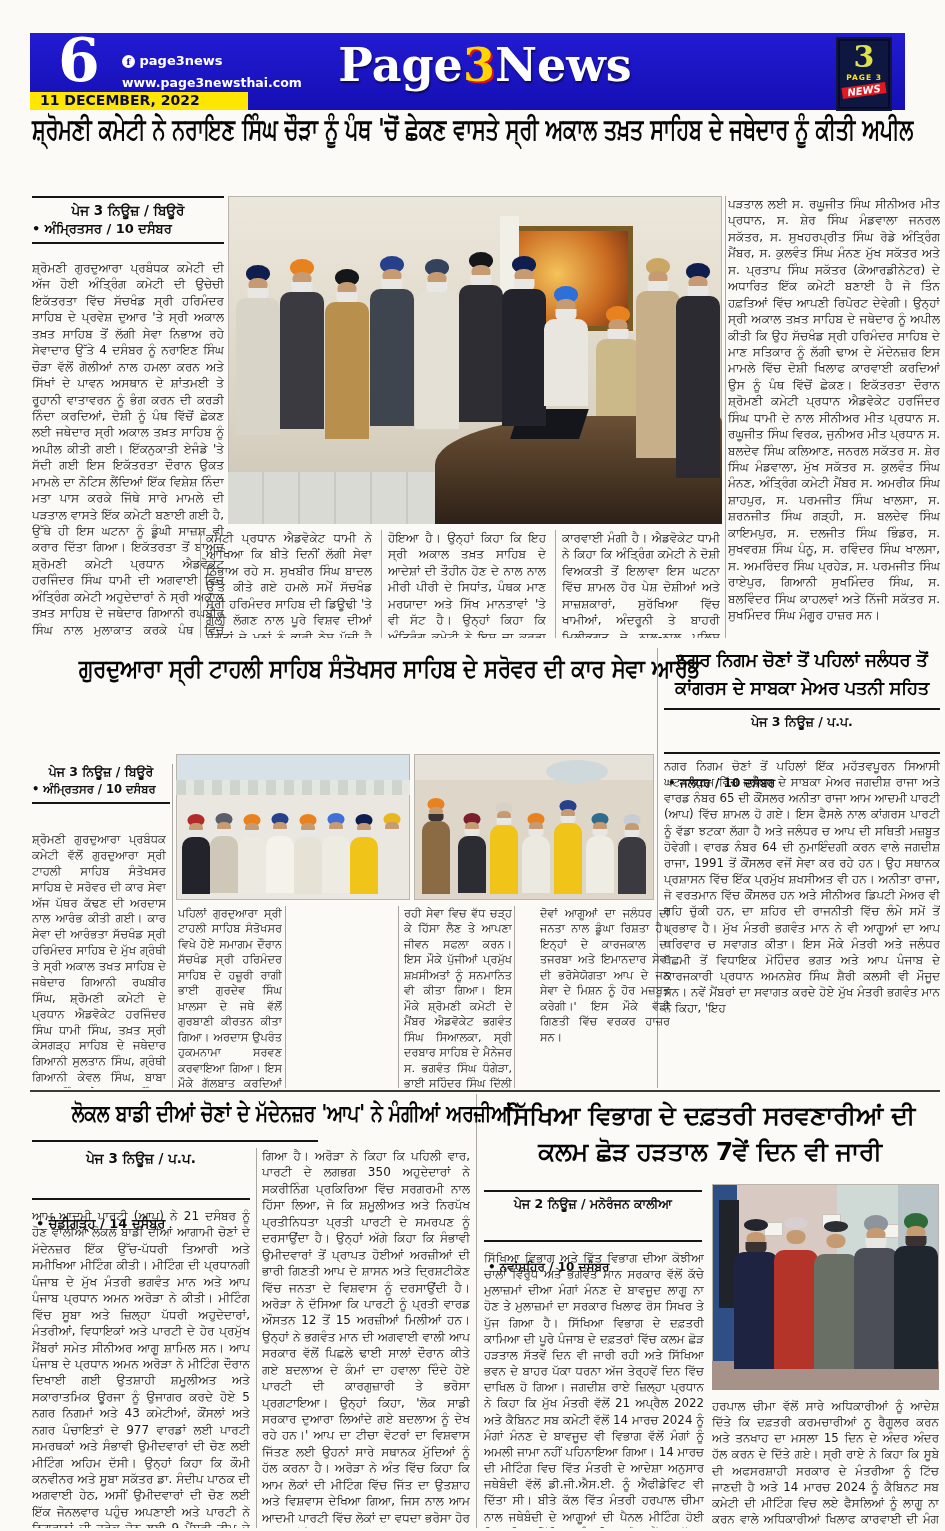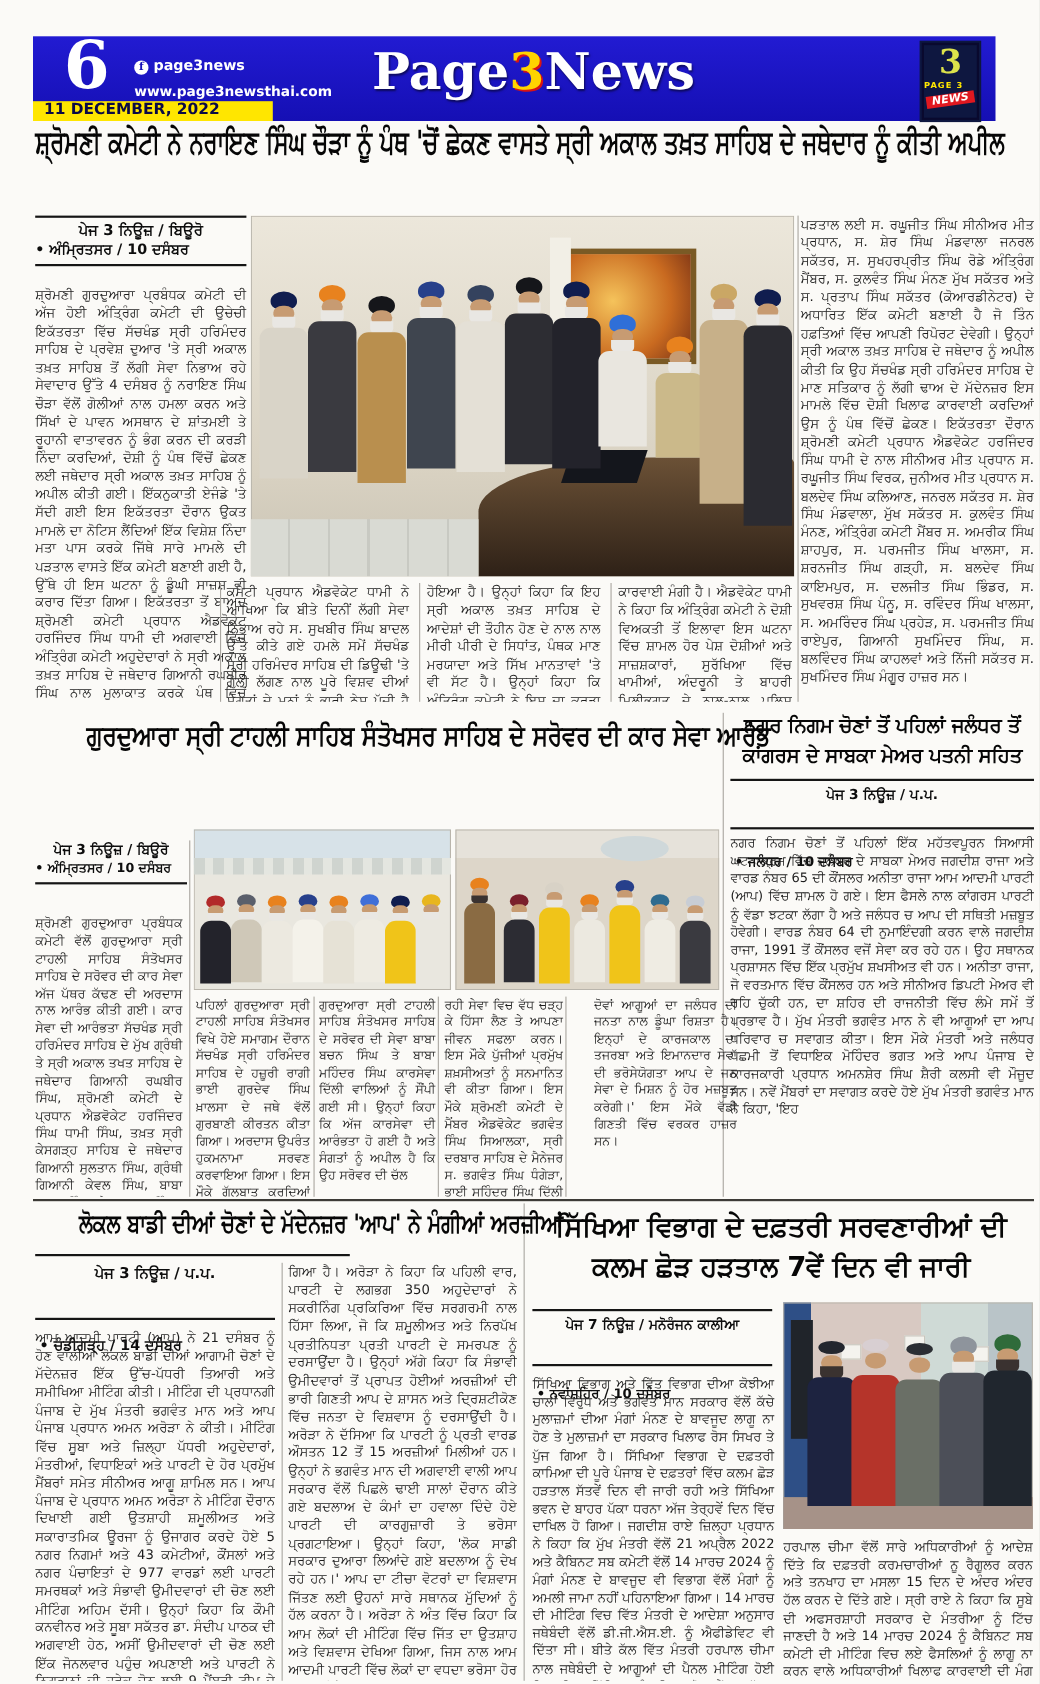--- a/index.html
+++ b/index.html
@@ -56,21 +56,21 @@
       <span>page3news</span>
     </div>
     <div class="abs" style="left:92px;top:42px;color:#fff;font-size:12.5px;font-weight:bold;">www.page3newsthai.com</div>
     <div class="abs" style="left:0;top:59px;width:218px;height:18px;background:#ffe600;"></div>
     <div class="abs" style="left:10px;top:59px;font-size:14px;font-weight:bold;color:#0a0a46;">11 DECEMBER, 2022</div>
     <div class="abs mast-title" style="left:255px;top:5px;width:400px;text-align:center;font-size:46px;">
       <span>Page</span><span style="color:#ffd400;text-shadow:2px 2px 0 #d81414;">3</span><span>News</span>
     </div>
     <div class="abs badge" style="left:808px;top:6px;width:48px;height:66px;">
       <div class="d3" style="text-align:center;font-size:30px;line-height:32px;">3</div>
-      <div class="pl" style="font-size:7.5px;">PAGE 3</div>
+      <div class="pl" style="text-align:center;font-size:7.5px;">PAGE 3</div>
       <div class="ribbon" style="margin:3px 2px 0;text-align:center;font-size:10px;">NEWS</div>
     </div>
   </div>
 
   <div class="abs hl" style="left: 32px; top: 112px; width: 881px; font-size: 29px; white-space: nowrap; transform-origin: left center; transform: scaleX(0.718011);">ਸ਼੍ਰੋਮਣੀ ਕਮੇਟੀ ਨੇ ਨਰਾਇਣ ਸਿੰਘ ਚੌੜਾ ਨੂੰ ਪੰਥ 'ਚੋਂ ਛੇਕਣ ਵਾਸਤੇ ਸ੍ਰੀ ਅਕਾਲ ਤਖ਼ਤ ਸਾਹਿਬ ਦੇ ਜਥੇਦਾਰ ਨੂੰ ਕੀਤੀ ਅਪੀਲ</div>
 
   <div class="abs" style="left:32px;top:196px;width:192px;height:58px;">
     <div class="rule" style="width:100%;"></div>
     <div class="byl" style="margin-top:4px;">ਪੇਜ 3 ਨਿਊਜ਼ / ਬਿਊਰੋ</div>
     <div class="dtl" style="margin-top:2px;">• ਅੰਮ੍ਰਿਤਸਰ / 10 ਦਸੰਬਰ</div>
@@ -261,21 +261,20 @@
     <i class="fig fig-sm" style="left:204px;bottom:4%;">
         <span class="tb" style="background:#c8cdd4"></span>
         <span class="fc"></span>
         <span class="br"></span>
         <span class="bd" style="background:#3a3a40"></span>
       </i>
   </div>
 
   <div class="abs bt" style="left:32px;top:832px;width:134px;height:256px;font-size:11.6px;">ਸ਼੍ਰੋਮਣੀ ਗੁਰਦੁਆਰਾ ਪ੍ਰਬੰਧਕ ਕਮੇਟੀ ਵੱਲੋਂ ਗੁਰਦੁਆਰਾ ਸ੍ਰੀ ਟਾਹਲੀ ਸਾਹਿਬ ਸੰਤੋਖਸਰ ਸਾਹਿਬ ਦੇ ਸਰੋਵਰ ਦੀ ਕਾਰ ਸੇਵਾ ਅੱਜ ਪੱਥਰ ਕੱਢਣ ਦੀ ਅਰਦਾਸ ਨਾਲ ਆਰੰਭ ਕੀਤੀ ਗਈ। ਕਾਰ ਸੇਵਾ ਦੀ ਆਰੰਭਤਾ ਸੱਚਖੰਡ ਸ੍ਰੀ ਹਰਿਮੰਦਰ ਸਾਹਿਬ ਦੇ ਮੁੱਖ ਗ੍ਰੰਥੀ ਤੇ ਸ੍ਰੀ ਅਕਾਲ ਤਖਤ ਸਾਹਿਬ ਦੇ ਜਥੇਦਾਰ ਗਿਆਨੀ ਰਘਬੀਰ ਸਿੰਘ, ਸ਼੍ਰੋਮਣੀ ਕਮੇਟੀ ਦੇ ਪ੍ਰਧਾਨ ਐਡਵੋਕੇਟ ਹਰਜਿੰਦਰ ਸਿੰਘ ਧਾਮੀ ਸਿੰਘ, ਤਖ਼ਤ ਸ੍ਰੀ ਕੇਸਗੜ੍ਹ ਸਾਹਿਬ ਦੇ ਜਥੇਦਾਰ ਗਿਆਨੀ ਸੁਲਤਾਨ ਸਿੰਘ, ਗ੍ਰੰਥੀ ਗਿਆਨੀ ਕੇਵਲ ਸਿੰਘ, ਬਾਬਾ ਬਚਨ ਸਿੰਘ ਤੇ ਬਾਬਾ ਮਹਿੰਦਰ ਸਿੰਘ ਕਾਰਸੇਵਾ ਵਾਲੇ, ਪੁੱਜਮਈ ਬਾਬਾ ਸੇਵਾ ਸਿੰਘ ਖਡੂਰ ਸਾਹਿਬ, ਬਾਬਾ ਜਗਤਾਰ ਸਿੰਘ ਤਰਨ ਤਾਰਨ ਵਾਲੇ, ਬਾਬਾ ਸੁਖਵਿੰਦਰ ਸਿੰਘ ਭੂਰੀਵਾਲਿਆਂ ਨੇ ਟੱਕ ਲਗਾ ਕੇ ਕੀਤੀ। ਇਸ ਤੋਂ</div>
   <div class="abs bt" style="left:178px;top:906px;width:104px;height:182px;font-size:11.3px;">ਪਹਿਲਾਂ ਗੁਰਦੁਆਰਾ ਸ੍ਰੀ ਟਾਹਲੀ ਸਾਹਿਬ ਸੰਤੋਖਸਰ ਵਿਖੇ ਹੋਏ ਸਮਾਗਮ ਦੌਰਾਨ ਸੱਚਖੰਡ ਸ੍ਰੀ ਹਰਿਮੰਦਰ ਸਾਹਿਬ ਦੇ ਹਜ਼ੂਰੀ ਰਾਗੀ ਭਾਈ ਗੁਰਦੇਵ ਸਿੰਘ ਖ਼ਾਲਸਾ ਦੇ ਜਥੇ ਵੱਲੋਂ ਗੁਰਬਾਣੀ ਕੀਰਤਨ ਕੀਤਾ ਗਿਆ। ਅਰਦਾਸ ਉਪਰੰਤ ਹੁਕਮਨਾਮਾ ਸਰਵਣ ਕਰਵਾਇਆ ਗਿਆ। ਇਸ ਮੌਕੇ ਗੱਲਬਾਤ ਕਰਦਿਆਂ ਸ਼੍ਰੋਮਣੀ ਕਮੇਟੀ ਦੇ ਪ੍ਰਧਾਨ ਐਡਵੋਕੇਟ ਹਰਜਿੰਦਰ ਸਿੰਘ ਧਾਮੀ ਨੇ ਦੱਸਿਆ ਕਿ</div>
-  <div class="abs bt" style="left:290px;top:906px;width:106px;height:182px;font-size:11.3px;">ਗੁਰਦੁਆਰਾ ਸ੍ਰੀ ਟਾਹਲੀ ਸਾਹਿਬ ਸੰਤੋਖਸਰ ਸਾਹਿਬ ਦੇ ਸਰੋਵਰ ਦੀ ਸੇਵਾ ਬਾਬਾ ਬਚਨ ਸਿੰਘ ਤੇ ਬਾਬਾ ਮਹਿੰਦਰ ਸਿੰਘ ਕਾਰਸੇਵਾ ਦਿੱਲੀ ਵਾਲਿਆਂ ਨੂੰ ਸੌਂਪੀ ਗਈ ਸੀ। ਉਨ੍ਹਾਂ ਕਿਹਾ ਕਿ ਅੱਜ ਕਾਰਸੇਵਾ ਦੀ ਆਰੰਭਤਾ ਹੋ ਗਈ ਹੈ ਅਤੇ ਸੰਗਤਾਂ ਨੂੰ ਅਪੀਲ ਹੈ ਕਿ ਉਹ ਸਰੋਵਰ ਦੀ ਚੱਲ</div>
   <div class="abs bt" style="left:404px;top:906px;width:108px;height:182px;font-size:11.3px;">ਰਹੀ ਸੇਵਾ ਵਿਚ ਵੱਧ ਚੜ੍ਹ ਕੇ ਹਿੱਸਾ ਲੈਣ ਤੇ ਆਪਣਾ ਜੀਵਨ ਸਫਲਾ ਕਰਨ। ਇਸ ਮੌਕੇ ਪੁੱਜੀਆਂ ਪ੍ਰਮੁੱਖ ਸ਼ਖ਼ਸੀਅਤਾਂ ਨੂੰ ਸਨਮਾਨਿਤ ਵੀ ਕੀਤਾ ਗਿਆ। ਇਸ ਮੌਕੇ ਸ਼੍ਰੋਮਣੀ ਕਮੇਟੀ ਦੇ ਮੈਂਬਰ ਐਡਵੋਕੇਟ ਭਗਵੰਤ ਸਿੰਘ ਸਿਆਲਕਾ, ਸ੍ਰੀ ਦਰਬਾਰ ਸਾਹਿਬ ਦੇ ਮੈਨੇਜਰ ਸ. ਭਗਵੰਤ ਸਿੰਘ ਧੰਗੇੜਾ, ਭਾਈ ਸੁਹਿੰਦਰ ਸਿੰਘ ਦਿੱਲੀ ਵਾਲੇ, ਵਧੀਕ ਮੈਨੇਜਰ ਸ. ਬਿਕਰਮਜੀਤ ਸਿੰਘ ਭੰਗੂ ਸਮੇਤ ਵੱਡੀ ਗਿਣਤੀ ਸੰਗਤਾਂ ਹਾਜ਼ਰ ਸਨ।</div>
   <div class="vl" style="left:172px;top:764px;height:324px;"></div>
   <div class="vl" style="left:285px;top:906px;height:182px;"></div>
   <div class="vl" style="left:398px;top:906px;height:182px;"></div>
   <div class="vl" style="left:514px;top:906px;height:182px;"></div>
 
   <div class="vl" style="left:657px;top:648px;height:440px;"></div>
   <div class="abs hl" style="left:664px;top:646px;width:276px;height:58px;font-size:18px;text-align:center;line-height:1.55;overflow:hidden;">ਨਗਰ ਨਿਗਮ ਚੋਣਾਂ ਤੋਂ ਪਹਿਲਾਂ ਜਲੰਧਰ ਤੋਂ ਕਾਂਗਰਸ ਦੇ ਸਾਬਕਾ ਮੇਅਰ ਪਤਨੀ ਸਹਿਤ ਹੋਏ 'ਆਪ' 'ਚ ਸ਼ਾਮਲ</div>
   <div class="rule abs" style="left:664px;top:708px;width:276px;"></div>
   <div class="abs byl" style="left:664px;top:714px;width:276px;font-size:12.5px;">ਪੇਜ 3 ਨਿਊਜ਼ / ਪ.ਪ.</div>
@@ -291,21 +290,21 @@
   <div class="rule abs" style="left:32px;top:1140px;width:286px;"></div>
   <div class="abs byl" style="left:32px;top:1150px;width:218px;">ਪੇਜ 3 ਨਿਊਜ਼ / ਪ.ਪ.</div>
   <div class="abs dtl" style="left:36px;top:1172px;">• ਚੰਡੀਗੜ੍ਹ / 14 ਦਸੰਬਰ</div>
   <div class="rule abs" style="left:32px;top:1198px;width:218px;"></div>
   <div class="abs bt" style="left:32px;top:1208px;width:218px;height:320px;">ਆਮ ਆਦਮੀ ਪਾਰਟੀ (ਆਪ) ਨੇ 21 ਦਸੰਬਰ ਨੂੰ ਹੋਣ ਵਾਲੀਆਂ ਲੋਕਲ ਬਾਡੀ ਦੀਆਂ ਆਗਾਮੀ ਚੋਣਾਂ ਦੇ ਮੱਦੇਨਜ਼ਰ ਇੱਕ ਉੱਚ-ਪੱਧਰੀ ਤਿਆਰੀ ਅਤੇ ਸਮੀਖਿਆ ਮੀਟਿੰਗ ਕੀਤੀ। ਮੀਟਿੰਗ ਦੀ ਪ੍ਰਧਾਨਗੀ ਪੰਜਾਬ ਦੇ ਮੁੱਖ ਮੰਤਰੀ ਭਗਵੰਤ ਮਾਨ ਅਤੇ ਆਪ ਪੰਜਾਬ ਪ੍ਰਧਾਨ ਅਮਨ ਅਰੋੜਾ ਨੇ ਕੀਤੀ। ਮੀਟਿੰਗ ਵਿੱਚ ਸੂਬਾ ਅਤੇ ਜ਼ਿਲ੍ਹਾ ਪੱਧਰੀ ਅਹੁਦੇਦਾਰਾਂ, ਮੰਤਰੀਆਂ, ਵਿਧਾਇਕਾਂ ਅਤੇ ਪਾਰਟੀ ਦੇ ਹੋਰ ਪ੍ਰਮੁੱਖ ਮੈਂਬਰਾਂ ਸਮੇਤ ਸੀਨੀਅਰ ਆਗੂ ਸ਼ਾਮਿਲ ਸਨ। ਆਪ ਪੰਜਾਬ ਦੇ ਪ੍ਰਧਾਨ ਅਮਨ ਅਰੋੜਾ ਨੇ ਮੀਟਿੰਗ ਦੌਰਾਨ ਦਿਖਾਈ ਗਈ ਉਤਸ਼ਾਹੀ ਸ਼ਮੂਲੀਅਤ ਅਤੇ ਸਕਾਰਾਤਮਿਕ ਊਰਜਾ ਨੂੰ ਉਜਾਗਰ ਕਰਦੇ ਹੋਏ 5 ਨਗਰ ਨਿਗਮਾਂ ਅਤੇ 43 ਕਮੇਟੀਆਂ, ਕੌਂਸਲਾਂ ਅਤੇ ਨਗਰ ਪੰਚਾਇਤਾਂ ਦੇ 977 ਵਾਰਡਾਂ ਲਈ ਪਾਰਟੀ ਸਮਰਥਕਾਂ ਅਤੇ ਸੰਭਾਵੀ ਉਮੀਦਵਾਰਾਂ ਦੀ ਚੋਣ ਲਈ ਮੀਟਿੰਗ ਅਹਿਮ ਦੱਸੀ। ਉਨ੍ਹਾਂ ਕਿਹਾ ਕਿ ਕੌਮੀ ਕਨਵੀਨਰ ਅਤੇ ਸੂਬਾ ਸਕੱਤਰ ਡਾ. ਸੰਦੀਪ ਪਾਠਕ ਦੀ ਅਗਵਾਈ ਹੇਠ, ਅਸੀਂ ਉਮੀਦਵਾਰਾਂ ਦੀ ਚੋਣ ਲਈ ਇੱਕ ਜੋਨਲਵਾਰ ਪਹੁੰਚ ਅਪਣਾਈ ਅਤੇ ਪਾਰਟੀ ਨੇ ਨਿਗਰਾਨਾਂ ਦੀ ਹਰੇਕ ਜੋਨ ਲਈ 9 ਮੈਂਬਰੀ ਟੀਮ ਦੇ ਨਾਲ ਅਹੁਦੇਦਾਰਾਂ ਦਾ ਗਠਨ ਕੀਤਾ</div>
   <div class="abs bt" style="left:262px;top:1148px;width:208px;height:380px;">ਗਿਆ ਹੈ। ਅਰੋੜਾ ਨੇ ਕਿਹਾ ਕਿ ਪਹਿਲੀ ਵਾਰ, ਪਾਰਟੀ ਦੇ ਲਗਭਗ 350 ਅਹੁਦੇਦਾਰਾਂ ਨੇ ਸਕਰੀਨਿੰਗ ਪ੍ਰਕਿਰਿਆ ਵਿੱਚ ਸਰਗਰਮੀ ਨਾਲ ਹਿੱਸਾ ਲਿਆ, ਜੋ ਕਿ ਸ਼ਮੂਲੀਅਤ ਅਤੇ ਨਿਰਪੱਖ ਪ੍ਰਤੀਨਿਧਤਾ ਪ੍ਰਤੀ ਪਾਰਟੀ ਦੇ ਸਮਰਪਣ ਨੂੰ ਦਰਸਾਉਂਦਾ ਹੈ। ਉਨ੍ਹਾਂ ਅੱਗੇ ਕਿਹਾ ਕਿ ਸੰਭਾਵੀ ਉਮੀਦਵਾਰਾਂ ਤੋਂ ਪ੍ਰਾਪਤ ਹੋਈਆਂ ਅਰਜ਼ੀਆਂ ਦੀ ਭਾਰੀ ਗਿਣਤੀ ਆਪ ਦੇ ਸ਼ਾਸਨ ਅਤੇ ਦ੍ਰਿਸ਼ਟੀਕੋਣ ਵਿੱਚ ਜਨਤਾ ਦੇ ਵਿਸ਼ਵਾਸ ਨੂੰ ਦਰਸਾਉਂਦੀ ਹੈ। ਅਰੋੜਾ ਨੇ ਦੱਸਿਆ ਕਿ ਪਾਰਟੀ ਨੂੰ ਪ੍ਰਤੀ ਵਾਰਡ ਔਸਤਨ 12 ਤੋਂ 15 ਅਰਜ਼ੀਆਂ ਮਿਲੀਆਂ ਹਨ। ਉਨ੍ਹਾਂ ਨੇ ਭਗਵੰਤ ਮਾਨ ਦੀ ਅਗਵਾਈ ਵਾਲੀ ਆਪ ਸਰਕਾਰ ਵੱਲੋਂ ਪਿਛਲੇ ਢਾਈ ਸਾਲਾਂ ਦੌਰਾਨ ਕੀਤੇ ਗਏ ਬਦਲਾਅ ਦੇ ਕੰਮਾਂ ਦਾ ਹਵਾਲਾ ਦਿੰਦੇ ਹੋਏ ਪਾਰਟੀ ਦੀ ਕਾਰਗੁਜ਼ਾਰੀ ਤੇ ਭਰੋਸਾ ਪ੍ਰਗਟਾਇਆ। ਉਨ੍ਹਾਂ ਕਿਹਾ, 'ਲੋਕ ਸਾਡੀ ਸਰਕਾਰ ਦੁਆਰਾ ਲਿਆਂਦੇ ਗਏ ਬਦਲਾਅ ਨੂੰ ਦੇਖ ਰਹੇ ਹਨ।' ਆਪ ਦਾ ਟੀਚਾ ਵੋਟਰਾਂ ਦਾ ਵਿਸ਼ਵਾਸ ਜਿੱਤਣ ਲਈ ਉਹਨਾਂ ਸਾਰੇ ਸਥਾਨਕ ਮੁੱਦਿਆਂ ਨੂੰ ਹੱਲ ਕਰਨਾ ਹੈ। ਅਰੋੜਾ ਨੇ ਅੰਤ ਵਿੱਚ ਕਿਹਾ ਕਿ ਆਮ ਲੋਕਾਂ ਦੀ ਮੀਟਿੰਗ ਵਿੱਚ ਜਿੱਤ ਦਾ ਉਤਸ਼ਾਹ ਅਤੇ ਵਿਸ਼ਵਾਸ ਦੇਖਿਆ ਗਿਆ, ਜਿਸ ਨਾਲ ਆਮ ਆਦਮੀ ਪਾਰਟੀ ਵਿੱਚ ਲੋਕਾਂ ਦਾ ਵਧਦਾ ਭਰੋਸਾ ਹੋਰ ਮਜ਼ਬੂਤ ਹੋਵੇਗਾ।</div>
   <div class="vl" style="left:256px;top:1148px;height:380px;"></div>
 
   <div class="abs hl" style="left:484px;top:1098px;width:452px;height:88px;font-size:25px;text-align:center;line-height:1.45;overflow:hidden;">ਸਿੱਖਿਆ ਵਿਭਾਗ ਦੇ ਦਫ਼ਤਰੀ ਸਰਵਣਾਰੀਆਂ ਦੀ ਕਲਮ ਛੋੜ ਹੜਤਾਲ 7ਵੇਂ ਦਿਨ ਵੀ ਜਾਰੀ</div>
   <div class="rule abs" style="left:484px;top:1190px;width:218px;"></div>
-  <div class="abs byl" style="left:484px;top:1196px;width:218px;font-size:12.5px;">ਪੇਜ 7 ਨਿਊਜ਼ / ਮਨੋਰੰਜਨ ਕਾਲੀਆ</div>
+  <div class="abs byl" style="left:484px;top:1196px;width:218px;font-size:12.5px;">ਪੇਜ 2 ਨਿਊਜ਼ / ਮਨੋਰੰਜਨ ਕਾਲੀਆ</div>
   <div class="abs dtl" style="left:488px;top:1216px;font-size:12px;">• ਨਵਾਂਸ਼ਹਿਰ / 10 ਦਸੰਬਰ</div>
   <div class="rule abs" style="left:484px;top:1240px;width:218px;"></div>
   <div class="abs bt" style="left:484px;top:1250px;width:220px;height:278px;font-size:11.8px;">ਸਿੱਖਿਆ ਵਿਭਾਗ ਅਤੇ ਵਿੱਤ ਵਿਭਾਗ ਦੀਆ ਕੋਝੀਆ ਚਾਲਾਂ ਵਿਰੁੱਧ ਅਤੇ ਭਗਵੰਤ ਮਾਨ ਸਰਕਾਰ ਵੱਲੋਂ ਕੱਚੇ ਮੁਲਾਜ਼ਮਾਂ ਦੀਆ ਮੰਗਾਂ ਮੰਨਣ ਦੇ ਬਾਵਜੂਦ ਲਾਗੂ ਨਾ ਹੋਣ ਤੇ ਮੁਲਾਜ਼ਮਾਂ ਦਾ ਸਰਕਾਰ ਖਿਲਾਫ ਰੋਸ ਸਿਖਰ ਤੇ ਪੁੱਜ ਗਿਆ ਹੈ। ਸਿੱਖਿਆ ਵਿਭਾਗ ਦੇ ਦਫ਼ਤਰੀ ਕਾਮਿਆ ਦੀ ਪੂਰੇ ਪੰਜਾਬ ਦੇ ਦਫ਼ਤਰਾਂ ਵਿੱਚ ਕਲਮ ਛੋੜ ਹੜਤਾਲ ਸੱਤਵੇਂ ਦਿਨ ਵੀ ਜਾਰੀ ਰਹੀ ਅਤੇ ਸਿੱਖਿਆ ਭਵਨ ਦੇ ਬਾਹਰ ਪੱਕਾ ਧਰਨਾ ਅੱਜ ਤੇਰ੍ਹਵੇਂ ਦਿਨ ਵਿੱਚ ਦਾਖਿਲ ਹੋ ਗਿਆ। ਜਗਦੀਸ਼ ਰਾਏ ਜ਼ਿਲ੍ਹਾ ਪ੍ਰਧਾਨ ਨੇ ਕਿਹਾ ਕਿ ਮੁੱਖ ਮੰਤਰੀ ਵੱਲੋਂ 21 ਅਪ੍ਰੈਲ 2022 ਅਤੇ ਕੈਬਿਨਟ ਸਬ ਕਮੇਟੀ ਵੱਲੋਂ 14 ਮਾਰਚ 2024 ਨੂੰ ਮੰਗਾਂ ਮੰਨਣ ਦੇ ਬਾਵਜੂਦ ਵੀ ਵਿਭਾਗ ਵੱਲੋਂ ਮੰਗਾਂ ਨੂੰ ਅਮਲੀ ਜਾਮਾ ਨਹੀਂ ਪਹਿਨਾਇਆ ਗਿਆ। 14 ਮਾਰਚ ਦੀ ਮੀਟਿੰਗ ਵਿਚ ਵਿੱਤ ਮੰਤਰੀ ਦੇ ਆਦੇਸ਼ਾ ਅਨੁਸਾਰ ਜਥੇਬੰਦੀ ਵੱਲੋਂ ਡੀ.ਜੀ.ਐਸ.ਈ. ਨੂੰ ਐਫੀਡੇਵਿਟ ਵੀ ਦਿੱਤਾ ਸੀ। ਬੀਤੇ ਕੱਲ ਵਿੱਤ ਮੰਤਰੀ ਹਰਪਾਲ ਚੀਮਾ ਨਾਲ ਜਥੇਬੰਦੀ ਦੇ ਆਗੂਆਂ ਦੀ ਪੈਨਲ ਮੀਟਿੰਗ ਹੋਈ ਜਿਸ ਵਿਚ ਸਿੱਖਿਆ ਮੰਤਰੀ ਹਰਜੋਤ ਬੈਂਸ ਸਕੱਤਰ ਸਕੂਲ ਸਿੱਖਿਆ ਕਮਲ ਕਿਸ਼ੋਰ ਡੀ ਜੀ ਐਸ ਈ ਵਿਨੈ ਬੁਵਲਾਨੀ ਤੋਂ ਇਲਾਵਾ ਪ੍ਰਸੋਨਲ ਤੇ ਵਿੱਤ ਵਿਭਾਗ ਦੇ ਅਧਿਕਾਰੀ ਹਾਜ਼ਰ ਸਨ। ਮੀਟਿੰਗ ਦੁਰਾਨ ਵਿੱਤ ਮੰਤਰੀ</div>
 
   <div class="ph" style="left:712px;top:1184px;width:227px;height:206px;background:linear-gradient(90deg,#2e4f86 0 11%,#d8c9c2 11% 55%,#cfdad6 55% 82%,#b9c4c8 82% 100%);">
     <div class="abs" style="left:3%;top:8%;width:9%;height:52%;background:#20242a;"></div>
     <div class="abs" style="left:0;bottom:0;width:100%;height:14%;background:#a69288;"></div>
     <span class="paper" style="left:52px;top:38px;"></span>
     <span class="paper" style="left:110px;top:30px;"></span>
     <span class="paper" style="left:168px;top:40px;"></span>

